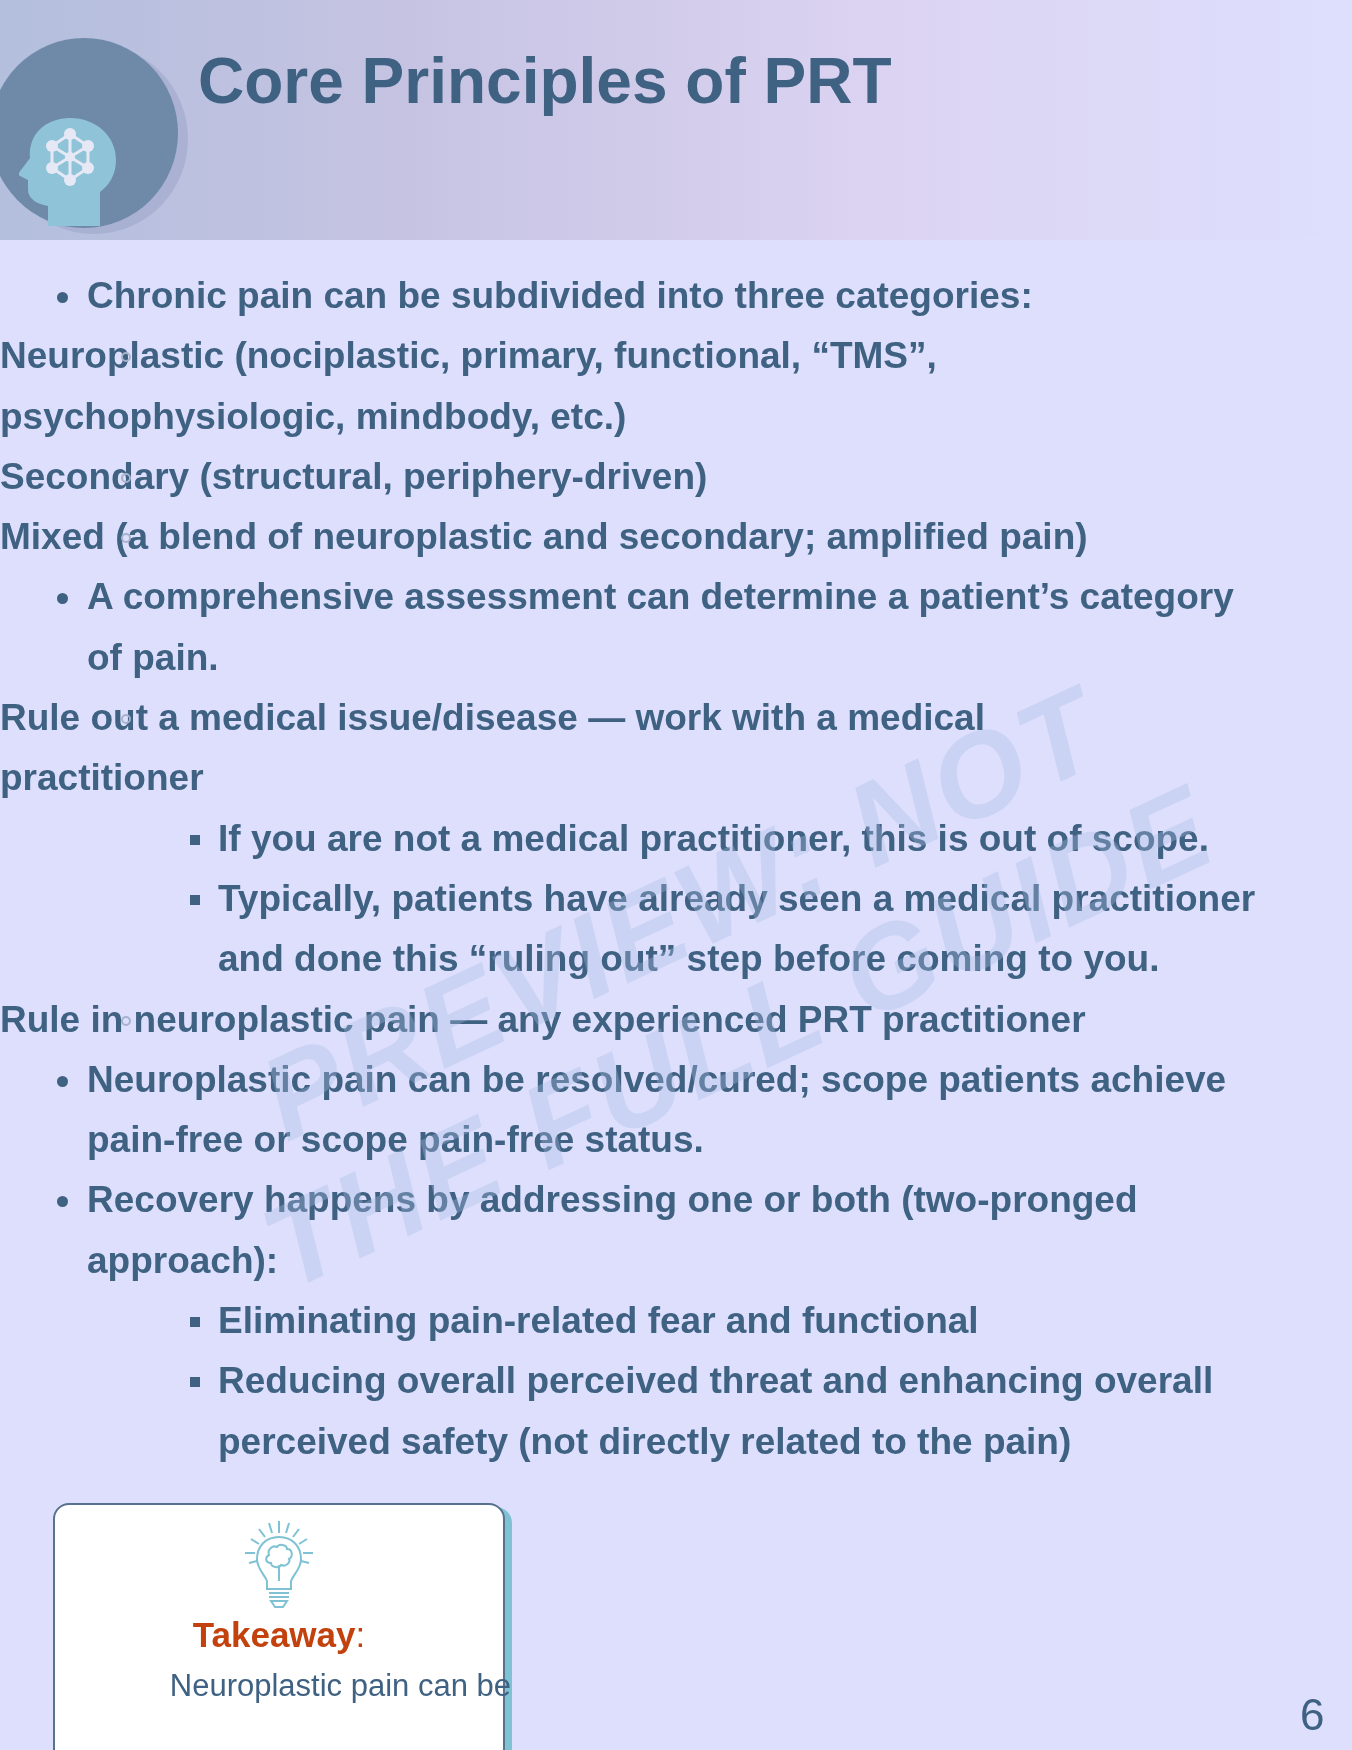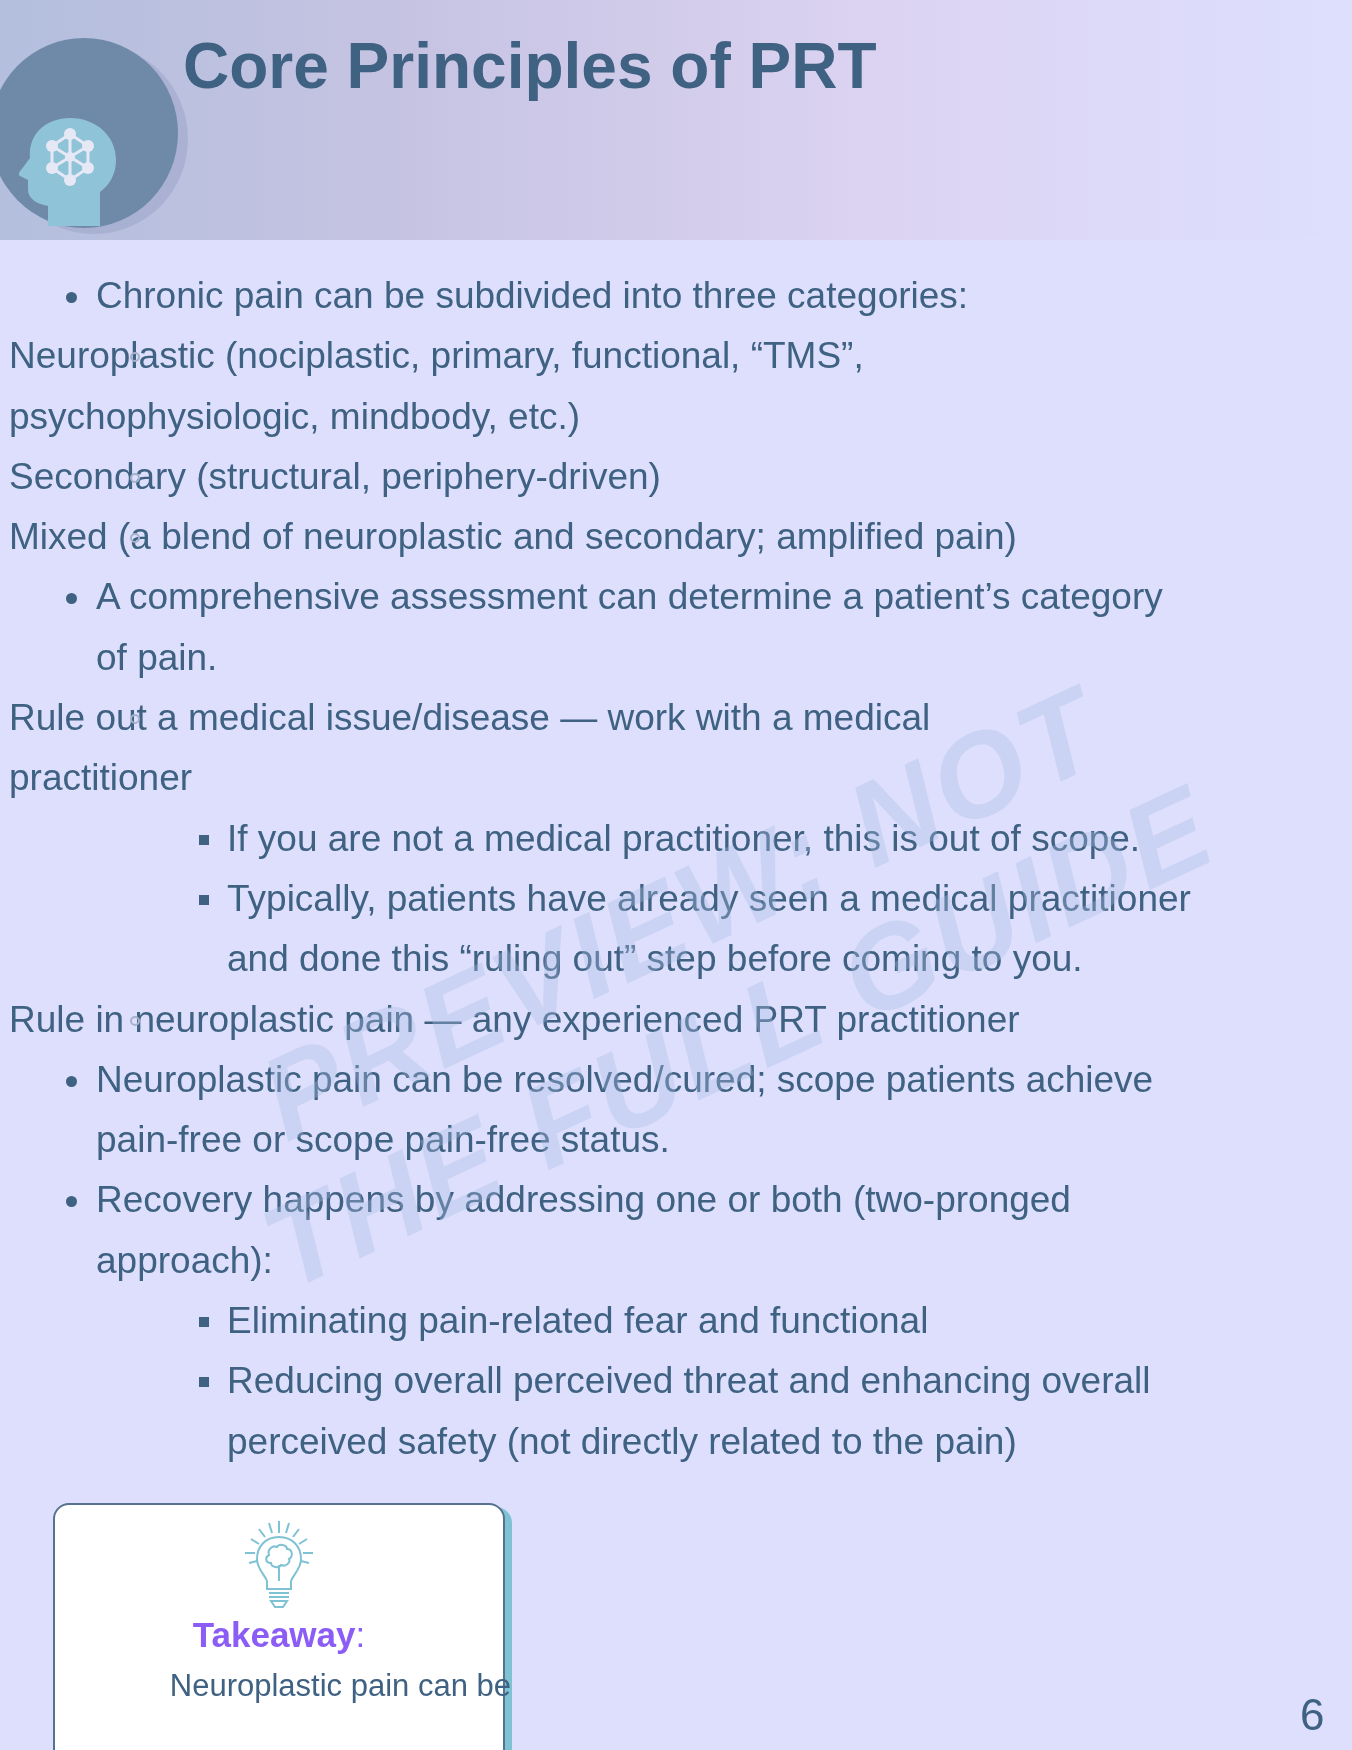--- a/index.html
+++ b/index.html
@@ -14,47 +14,47 @@
       background:linear-gradient(90deg,#b3bfdd 0%,#c6c3e2 30%,#dcd3f2 65%,#dddffd 100%);
       border-bottom-right-radius:60px;
     }
     .head-circle {
       position:absolute; left:-10px; top:38px; width:188px; height:190px;
       border-radius:50%; background:#6f89a8;
       box-shadow:10px 6px 0 rgba(140,150,190,0.35);
     }
     .head-icon { position:absolute; left:28px; top:76px; width:102px; height:112px; }
     .title {
-      position:absolute; left:182px; top:28px; margin:1px;
+      position:absolute; left:182px; top:28px; margin:16px;
       font-size:64px; font-weight:bold; color:#3f6182; letter-spacing:0px;
       white-space:nowrap;
     }
     .watermark {
       position:absolute; left:60px; top:840px; width:1300px;
       transform:rotate(-25deg); transform-origin:center;
       font-size:118px; font-weight:bold; font-style:italic;
       color:rgba(170,190,225,0.35); text-align:center; line-height:1.15;
       pointer-events:none; z-index:5; letter-spacing:4px;
     }
     .content { position:absolute; left:0; top:266px; width:1352px; z-index:2; }
-    .line { position:relative; font-size:37px; font-weight:normal; line-height:60.3px; white-space:nowrap;margin-left:9px; }
+    .line { position:relative; font-size:37px; font-weight:bold; line-height:60.3px; white-space:nowrap; }
     .lv1 { padding-left:87px; }
     .lv2 { }
     .lv3 { padding-left:218px; }
     .bullet { position:absolute; top:0; }
     .b1 { left:57px; width:11px; height:11px; border-radius:50%; background:#3f6182; top:26px; }
     .b2 { left:121px; width:10px; height:10px; border-radius:50%; border:2px solid #a6b2cc; box-sizing:border-box; top:26px; }
     .b3 { left:190px; width:10px; height:10px; background:#3f6182; top:26px; }
     .takeaway {
       position:absolute; left:53px; top:1503px; width:452px; height:270px;
       background:#ffffff; border:2px solid #57728f; border-radius:16px;
       box-shadow:7px 4px 0 #7ec2d3; box-sizing:border-box; z-index:3;
     }
     .bulb { position:absolute; left:176px; top:14px; width:96px; height:96px; }
-    .tk-title { position:absolute; left:0; width:100%; top:110px; text-align:center; font-size:35px; font-weight:bold; color:#8b5cf6; }
+    .tk-title { position:absolute; left:0; width:100%; top:110px; text-align:center; font-size:35px; font-weight:bold; color:#c2410c; }
     .tk-colon { font-weight:normal; }
     .tk-body { position:absolute; left:-4px; width:460px; top:162px; text-align:right; font-size:31px; line-height:38px; color:#3f6182; }
     .page-num { position:absolute; left:1300px; top:1690px; font-size:44px; color:#3f6182; }
   </style>
 </head>
 <body>
 
 <div class="header-band"></div>
 <div class="head-circle">
   <svg class="head-icon" viewBox="0 0 102 112">

